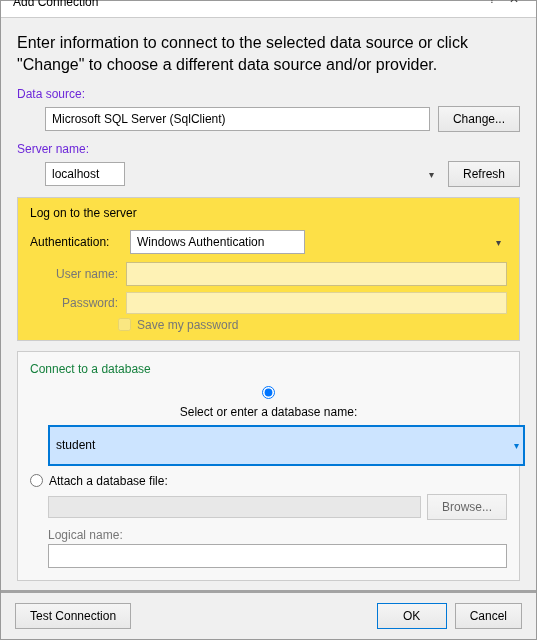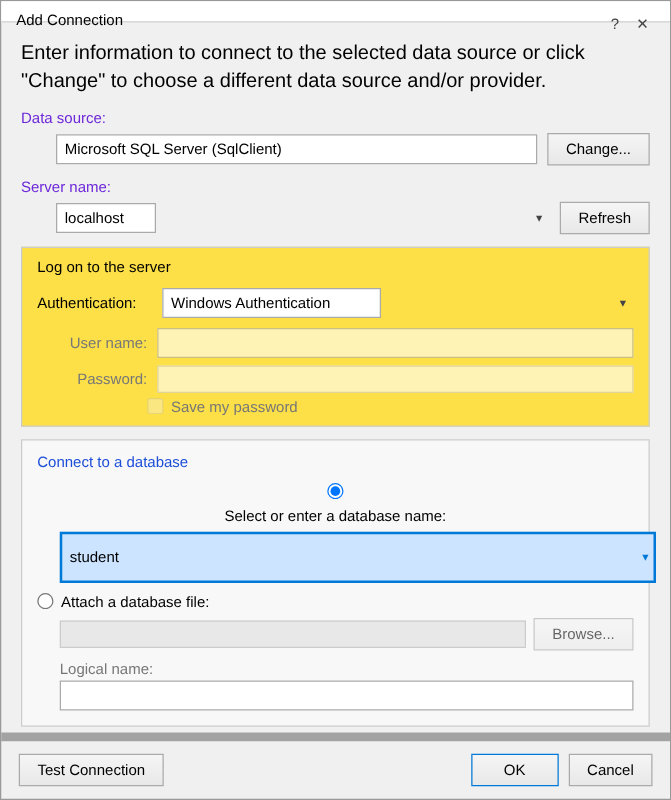--- a/index.html
+++ b/index.html
@@ -21,21 +21,21 @@
       width: 537px;
       height: 640px;
       display: flex;
       flex-direction: column;
     }
     .title-bar {
       background: #fff;
       border-bottom: 1px solid #ccc;
       padding: 8px 12px;
       display: flex;
-      align-items: flex-start;
+      align-items: flex-end;
       justify-content: space-between;
       height: 14px;
     }
     .title-bar-left {
       display: flex;
       align-items: center;
       gap: 8px;
     }
     .title-text {
       font-size: 12px;
@@ -218,21 +218,21 @@
     }
 
     .connect-section {
       border: 1px solid #ccc;
       padding: 10px 12px 12px;
       background: #f8f8f8;
     }
 
     .connect-title {
       font-size: 12px;
-      color: #1d4ed8;
+      color: #15803d;
       margin-bottom: 10px;
     }
 
     .radio-row {
       display: flex;
       align-items: center;
       gap: 6px;
       margin-bottom: 6px;
       flex-direction: column;
     }
@@ -293,21 +293,21 @@
       margin-left: 18px;
       width: calc(100% - 18px);
       height: 22px;
       border: 1px solid #ccc;
       background: #e8e8e8;
       font-size: 12px;
       font-family: inherit;
     }
 
     .dialog-footer {
-      border-top: 7px solid #a3a3a3;
+      border-top: 3px solid #a3a3a3;
       padding: 10px 14px;
       display: flex;
       align-items: center;
       justify-content: space-between;
     }
 
     .footer-right {
       display: flex;
       gap: 8px;
     }

